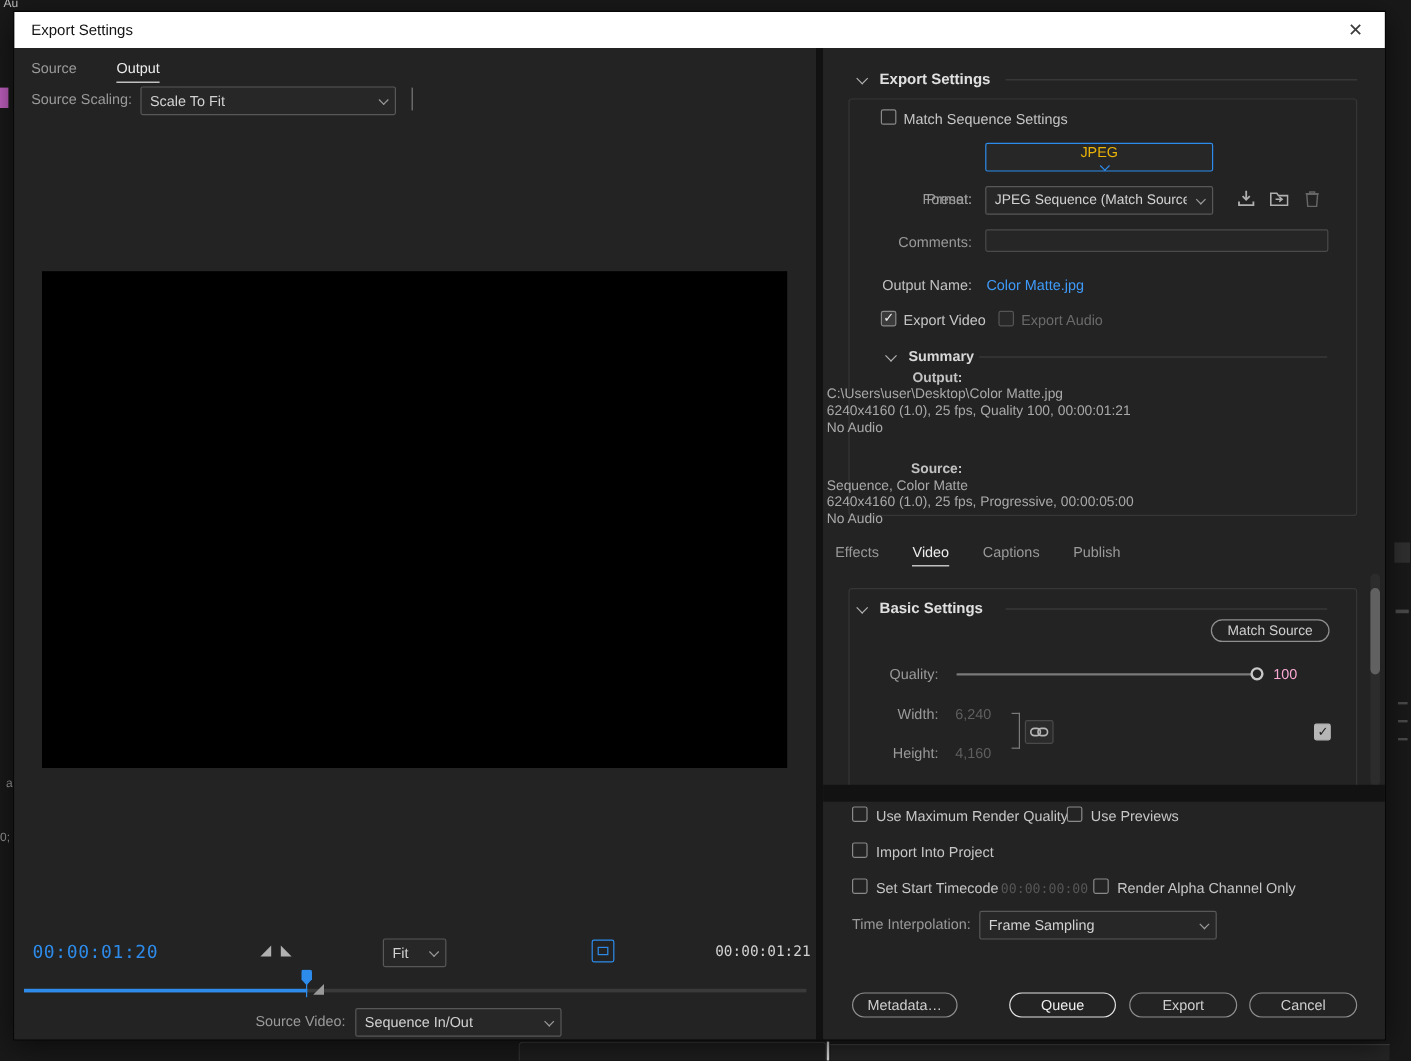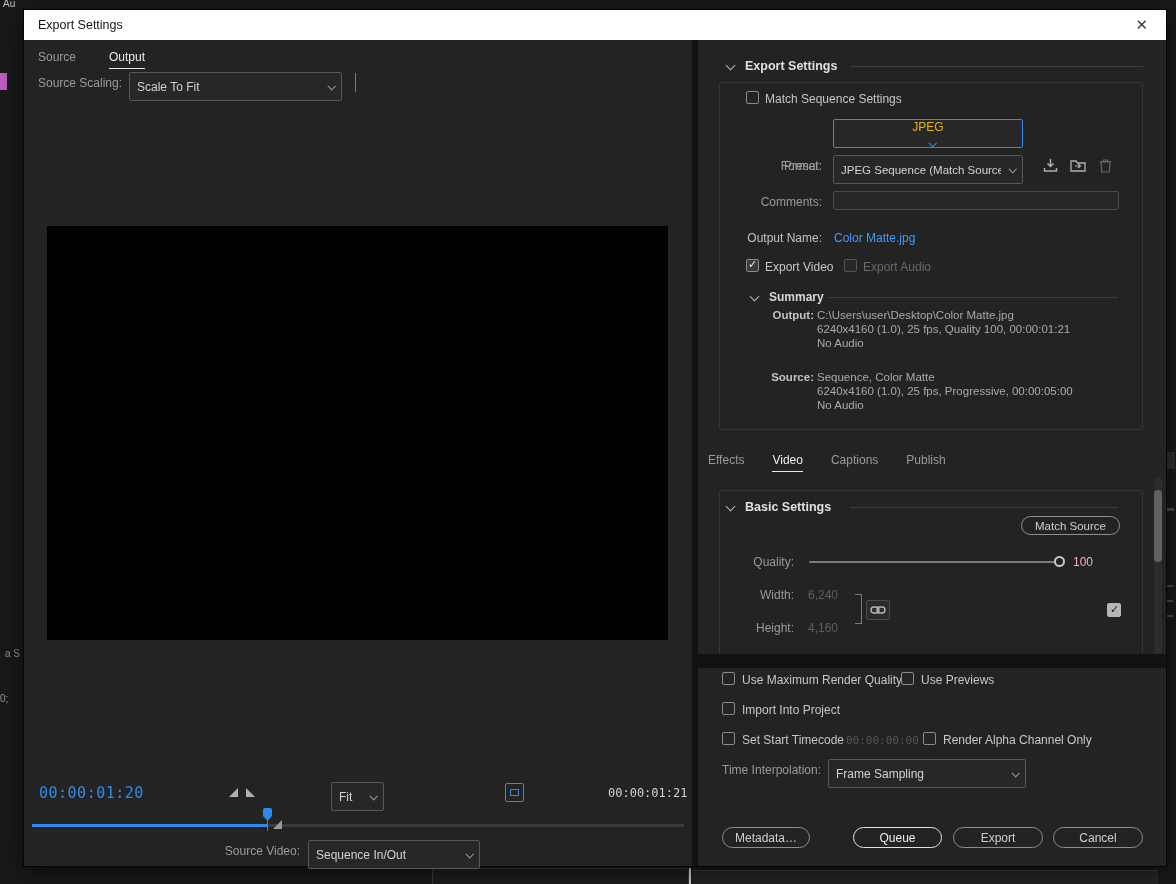--- a/index.html
+++ b/index.html
@@ -4,33 +4,33 @@
 <style>
   * { margin:0; padding:0; box-sizing:border-box; }
   html,body { background:#191919; }
   .screen { position:relative; width:1176px; height:884px; background:#191919; overflow:hidden;
             font-family:"Liberation Sans", sans-serif; font-size:12px; color:#c6c6c6; }
   .abs { position:absolute; }
   
   .bg-frag { color:#9a9a9a; font-size:10px; }
   .magenta-frag { background:#bf5fbf; }
   
-  .dialog { position:absolute; left:24px; top:10px; width:1142px; height:856px; background:#232323;
+  .dialog { position:absolute; left:12px; top:10px; width:1142px; height:856px; background:#232323;
             box-shadow:0 0 0 1px #060606, 0 6px 24px rgba(0,0,0,.6); }
   .titlebar { position:absolute; left:0; top:0; right:0; height:30px; background:#ffffff; color:#141414;
               display:flex; align-items:center; padding:0 14px; font-size:12.5px; }
   .titlebar .close { margin-left:auto; color:#3c3c3c; font-size:15px; cursor:default; padding:0 4px; }
   .dialog-body { position:absolute; top:30px; left:0; right:0; bottom:0; background:#232323; }
   .left-panel  { position:absolute; left:0; top:0; width:668px; bottom:0; background:#232323; }
   .v-divider   { position:absolute; left:668px; top:0; width:6px; bottom:0; background:#111111; }
   .right-panel { position:absolute; left:674px; top:0; right:0; bottom:0; background:#232323; }
   
   .tab { font-size:12px; color:#9a9a9a; padding-bottom:4px; cursor:default; }
   .tab.active { color:#ececec; border-bottom:1.5px solid #e8e8e8; }
-  .dd { position:absolute; height:29px; background:#272727; border:1px solid #585858; border-radius:2px;
+  .dd { position:absolute; height:24px; background:#272727; border:1px solid #585858; border-radius:2px;
         display:flex; align-items:center; padding:0 7px; color:#d2d2d2; cursor:default; }
   .dd .dd-val { flex:1; white-space:nowrap; overflow:hidden; }
   .chev { width:6px; height:6px; border-right:1.5px solid #9a9a9a; border-bottom:1.5px solid #9a9a9a;
           transform:rotate(45deg) translateY(-1px); flex:none; margin-left:8px; }
   .dd.blue { border-color:#2d8ceb; color:#eab308;flex-direction:column; }
   .dd.blue .chev { border-color:#2d8ceb; }
   .sec-chev { display:inline-block; width:7px; height:7px; border-right:1.6px solid #b5b5b5;
               border-bottom:1.6px solid #b5b5b5; transform:rotate(45deg); }
   .sec-title { font-weight:bold; color:#e0e0e0; font-size:12.5px; }
   .h-line { height:1px; background:#3e3e3e; }
@@ -65,21 +65,21 @@
   .slider-track { position:absolute; height:2px; background:#7a7a7a; border-radius:1px; }
   .slider-knob { position:absolute; width:11px; height:11px; border-radius:50%; border:2px solid #c8c8c8;
                  background:#232323; cursor:default; }
   .scrollbar-track { position:absolute; width:8px; background:#2c2c2c; border-radius:4px; }
   .scrollbar-thumb { position:absolute; width:8px; background:#616161; border-radius:4px; cursor:default; }
   .bracket { position:absolute; border-top:1px solid #7a7a7a; border-bottom:1px solid #7a7a7a;
              border-right:1px solid #7a7a7a; }
   .link-box { position:absolute; width:24px; height:20px; border:1px solid #4a4a4a; background:#2b2b2b;
               border-radius:2px; display:flex; align-items:center; justify-content:center; cursor:default; }
   .sum { font-size:11.5px; line-height:14px; color:#a9a9a9; }
-  .sum-row { display:flex; }
+  .sum-row { display:flex;flex-direction:column; }
   .sum-label { width:116px; text-align:right; font-weight:bold; color:#c2c2c2; flex:none; }
   .sum-lines { padding-left:3px; }
 </style>
 </head>
 <body>
 
 <div class="screen">
 
   <div class="abs bg-frag" style="left:3px; top:-2px; color:#c0c0c0;">Au</div>
   <div class="abs magenta-frag" style="left:0; top:73px; width:7px; height:17px;"></div>

